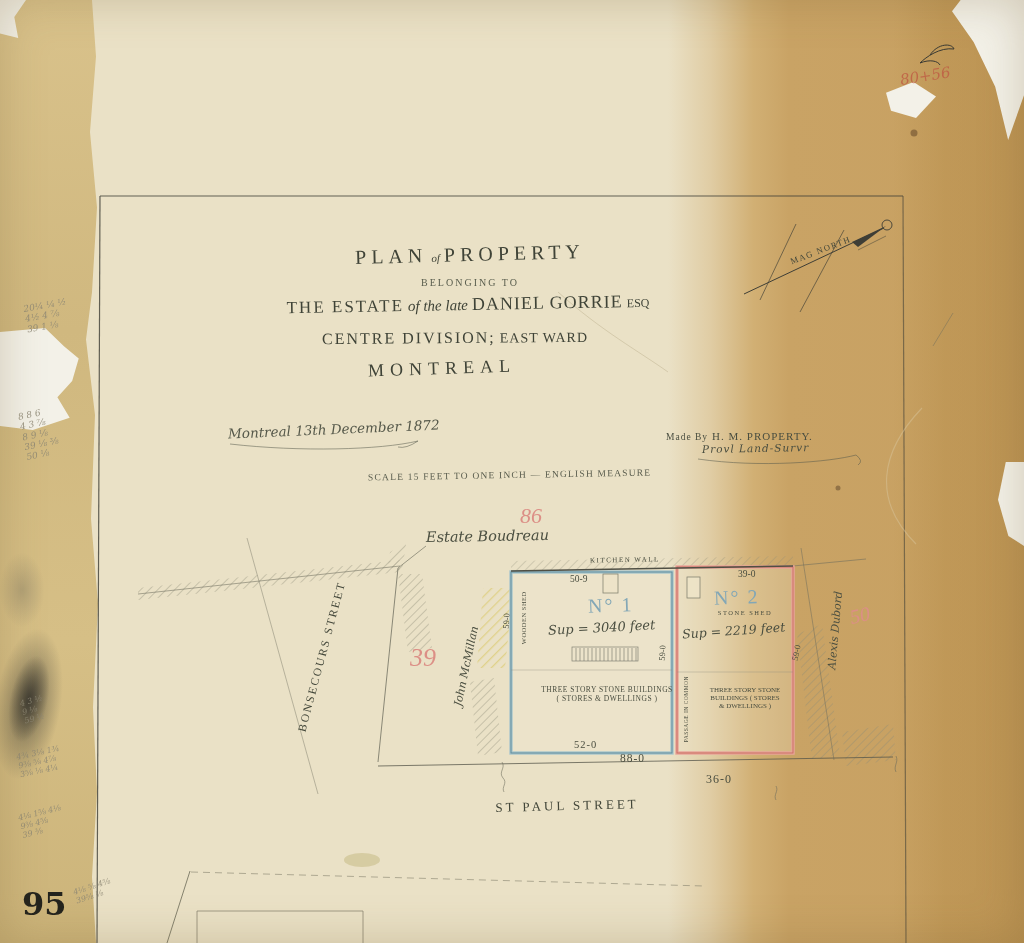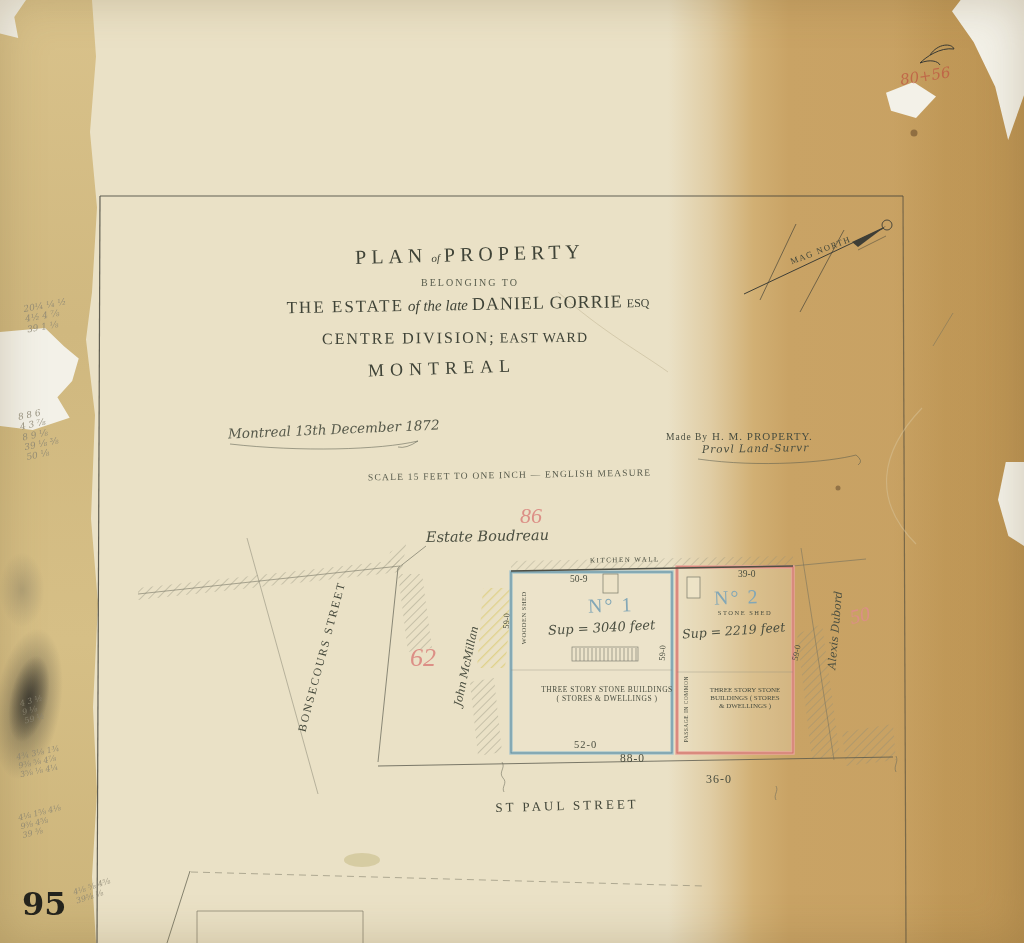--- a/index.html
+++ b/index.html
@@ -194,21 +194,21 @@
 
   <div class="t caps ctr" style="left:786px;top:246px;width:70px;font-size:8.5px;letter-spacing:1.5px;transform:rotate(-21deg);color:#43473a;">MAG NORTH</div>
 
   <div class="t script" style="left:426px;top:528px;font-size:14.5px;transform:rotate(-1deg);color:#4b4f41;">Estate Boudreau</div>
   <div class="t caps ctr" style="left:232px;top:650px;width:180px;font-size:11.5px;letter-spacing:2px;transform:rotate(-75deg);color:#43473a;">BONSECOURS STREET</div>
   <div class="t script ctr" style="left:402px;top:660px;width:130px;font-size:11px;transform:rotate(-78deg);">John McMillan</div>
   <div class="t script ctr" style="left:771px;top:624px;width:130px;font-size:11px;transform:rotate(-85deg);">Alexis Dubord</div>
   <div class="t caps ctr" style="left:452px;top:799px;width:230px;font-size:13px;letter-spacing:3px;transform:rotate(-1.5deg);color:#43473a;">ST PAUL STREET</div>
 
   <div class="t red" style="left:520px;top:503px;font-size:22px;">86</div>
-  <div class="t red" style="left:410px;top:643px;font-size:26px;">62</div>
+  <div class="t red" style="left:410px;top:643px;font-size:26px;">39</div>
   <div class="t red" style="left:850px;top:604px;font-size:20px;transform:rotate(-12deg);">50</div>
 
   <div class="t caps" style="left:590px;top:556px;font-size:7px;letter-spacing:1.5px;transform:rotate(-1deg);">KITCHEN WALL</div>
   <div class="t" style="left:570px;top:574px;font-size:9.5px;">50-9</div>
   <div class="t blue caps" style="left:588px;top:594px;font-size:20px;letter-spacing:2px;transform:rotate(-2deg);">N° 1</div>
   <div class="t script" style="left:548px;top:621px;font-size:13px;transform:rotate(-3deg);">Sup = 3040 feet</div>
   <div class="t caps ctr" style="left:494px;top:614px;width:60px;font-size:6.5px;letter-spacing:.5px;transform:rotate(-90deg);">WOODEN SHED</div>
   <div class="t ctr" style="left:492px;top:616px;width:30px;font-size:8.5px;transform:rotate(-88deg);">59-0</div>
   <div class="t caps ctr ml" style="left:522px;top:686px;width:170px;font-size:7.5px;letter-spacing:.5px;">THREE STORY STONE BUILDINGS
 ( STORES &amp; DWELLINGS )</div>

